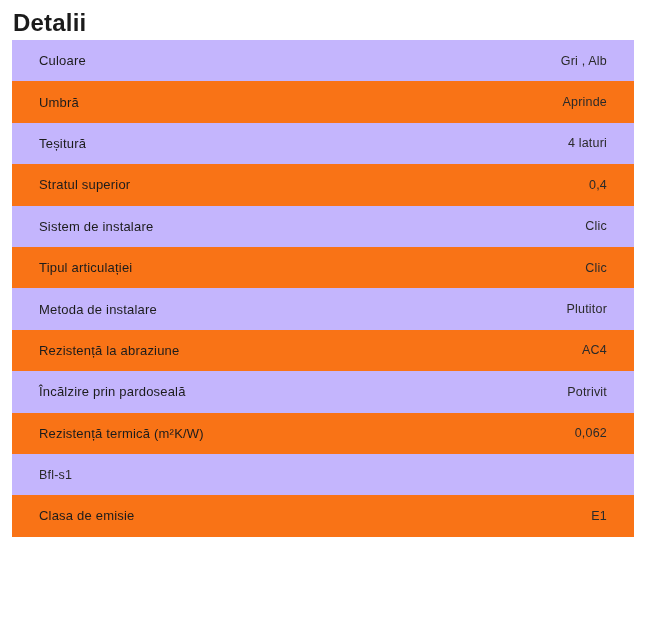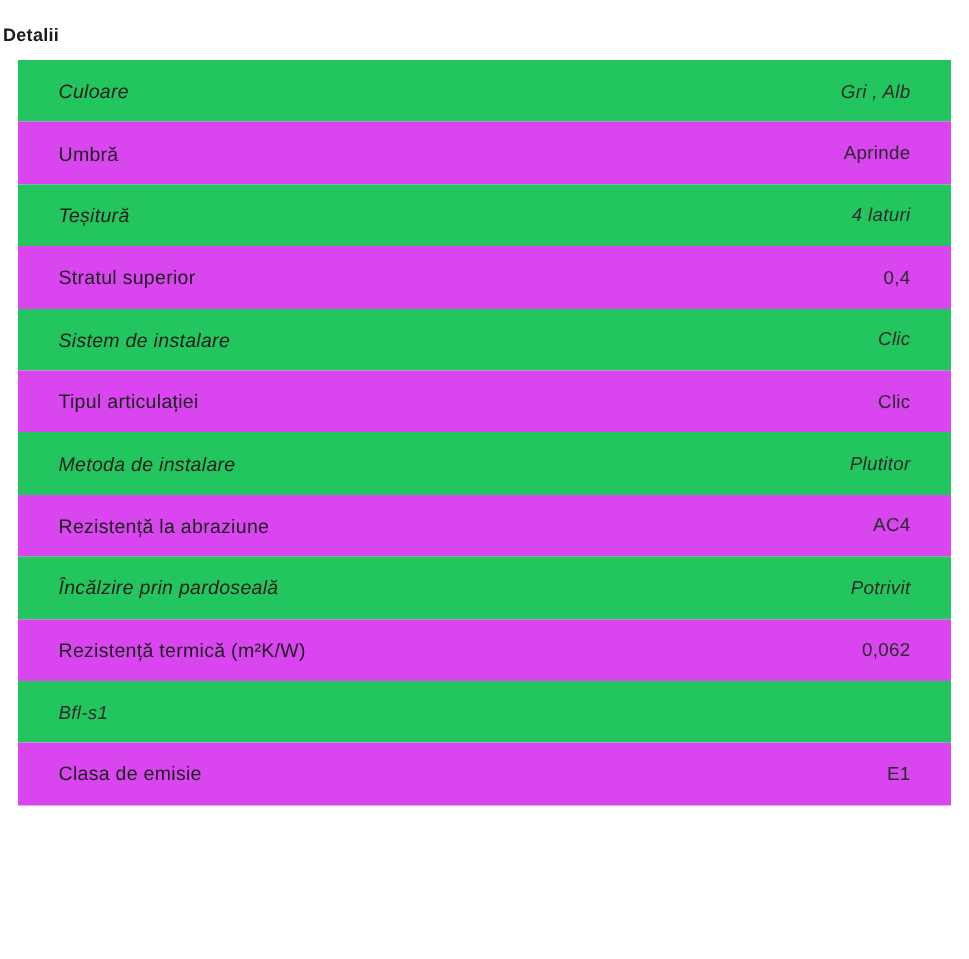--- a/index.html
+++ b/index.html
@@ -9,44 +9,43 @@
     font-family: "Liberation Sans", "DejaVu Sans", sans-serif;
   }
   body {
     width: 646px;
     height: 639px;
     overflow: hidden;
     position: relative;
   }
   .page-title {
     margin: 0;
-    padding: 12px 12px 0 2px;
-    font-size: 12px;
+    padding: 12px 12px 0 13px;
+    font-size: 24px;
     font-weight: 700;
     letter-spacing: 0.2px;
     color: #1b1b1b;
     line-height: 22px;
     height: 40px;
     box-sizing: border-box;
   }
   .details-table {
     margin: 0 12px;
   }
   .row {
     height: 41.4px;
     display: flex;
     align-items: center;
     justify-content: space-between;
     padding: 0 27px;
     box-sizing: border-box;
-    background: #d946ef;
+    background: #f97316;
   }
   .row.alt {
-    background: #22c55e;
-    font-style: italic;
+    background: #c4b5fd;
   }
   .row .label {
     font-size: 13px;
     font-weight: 500;
     color: #1c1c1c;
     letter-spacing: 0.2px;
     white-space: nowrap;
   }
   .row .value {
     font-size: 12.5px;

